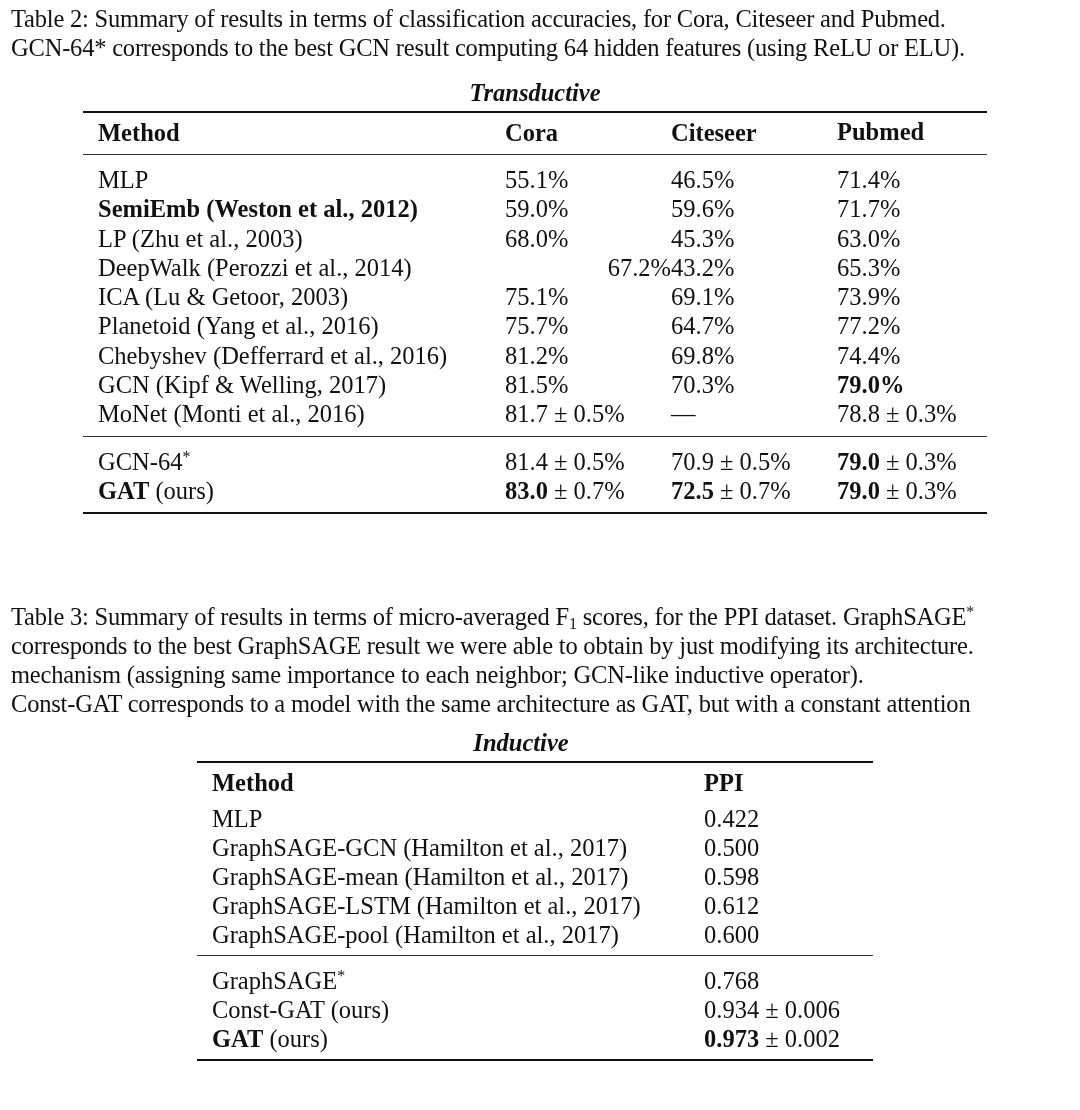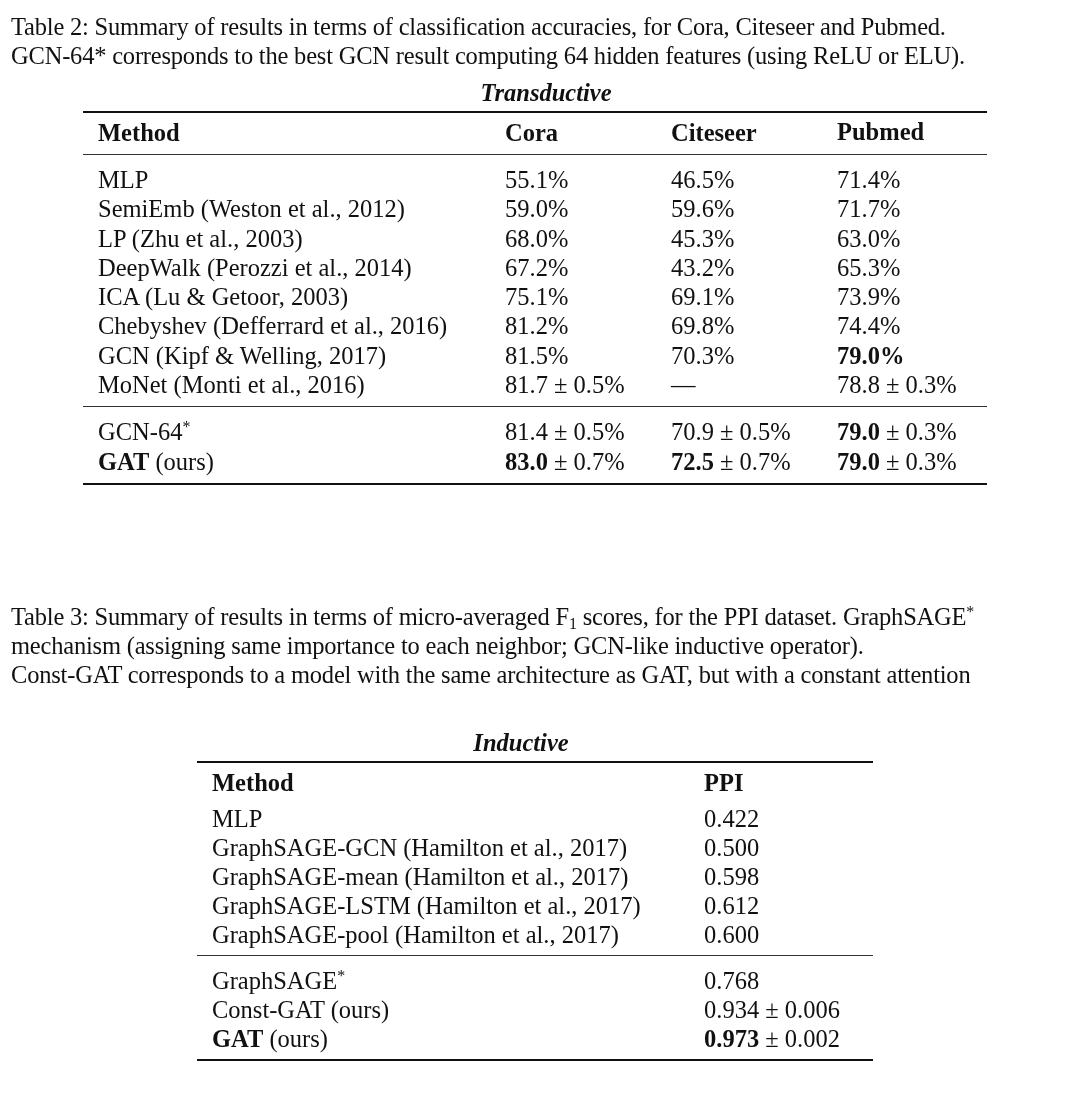--- a/index.html
+++ b/index.html
@@ -7,21 +7,21 @@
       width: 1080px; height: 1110px; position: relative; overflow: hidden;
       font-family: "Liberation Serif", "DejaVu Serif", serif;
       color: #111111;
     }
     .caption {
       position: absolute; left: 11px; width: 1060px;
       font-size: 24.5px; line-height: 29px;
       text-align: justify; text-align-last: left;
       letter-spacing: -0.2px;
     }
-    #cap2 { top: 12px; }
+    #cap2 { top: 4px; }
     #cap3 { top: 602px; }
     .tbl-title {
       position: absolute; text-align: center;
       font-style: italic; font-weight: bold; font-size: 24.5px;
     }
     table { position: absolute; border-collapse: collapse; font-size: 24.5px; }
     td, th { padding: 0; white-space: nowrap; text-align: left; font-weight: normal; }
     th { font-weight: bold; }
     .rule-top { border-top: 2px solid #111; }
     .rule-mid { border-top: 1.3px solid #333; }
@@ -31,21 +31,21 @@
     sup { font-size: 16px; vertical-align: 8px; line-height: 0; }
   </style>
 </head>
 <body>
 
 <div id="cap2" class="caption">
   <div>Table 2: Summary of results in terms of classification accuracies, for Cora, Citeseer and Pubmed.</div>
   <div>GCN-64* corresponds to the best GCN result computing 64 hidden features (using ReLU or ELU).</div>
 </div>
 
-<div class="tbl-title" style="left:94px; width:904px; top:79px;">Transductive</div>
+<div class="tbl-title" style="left:83px; width:904px; top:79px;">Transductive</div>
 
 <table id="t2" style="left:83px; top:111px; width:904px;">
   <colgroup>
     <col style="width:422px">
       <col style="width:166px">
       <col style="width:166px">
       <col style="width:150px">
   </colgroup>
   <thead>
     <tr class="rule-top">
@@ -56,42 +56,48 @@
     </tr>
   </thead>
   <tbody id="t2-body">
       <tr class="rule-mid">
         <td style="padding:10px 0 0px 0; line-height:29.3px;padding-left:15px;"><span>MLP</span></td>
         <td style="padding:10px 0 0px 0; line-height:29.3px;"><span>55.1%</span></td>
         <td style="padding:10px 0 0px 0; line-height:29.3px;"><span>46.5%</span></td>
         <td style="padding:10px 0 0px 0; line-height:29.3px;"><span>71.4%</span></td>
       </tr>
       <tr>
-        <td style="padding:0px 0 0px 0; line-height:29.3px;padding-left:15px;"><span>SemiEmb (Weston et al., 2012)</span></td>
+        <td style="padding:0px 0 0px 0; line-height:29.3px;padding-left:15px;font-weight:bold;"><span>SemiEmb (Weston et al., 2012)</span></td>
         <td style="padding:0px 0 0px 0; line-height:29.3px;"><span>59.0%</span></td>
         <td style="padding:0px 0 0px 0; line-height:29.3px;"><span>59.6%</span></td>
         <td style="padding:0px 0 0px 0; line-height:29.3px;"><span>71.7%</span></td>
       </tr>
       <tr>
         <td style="padding:0px 0 0px 0; line-height:29.3px;padding-left:15px;"><span>LP (Zhu et al., 2003)</span></td>
         <td style="padding:0px 0 0px 0; line-height:29.3px;"><span>68.0%</span></td>
         <td style="padding:0px 0 0px 0; line-height:29.3px;"><span>45.3%</span></td>
         <td style="padding:0px 0 0px 0; line-height:29.3px;"><span>63.0%</span></td>
       </tr>
       <tr>
         <td style="padding:0px 0 0px 0; line-height:29.3px;padding-left:15px;"><span>DeepWalk (Perozzi et al., 2014)</span></td>
-        <td style="padding:0px 0 0px 0; line-height:29.3px;"><span>67.2%</span></td>
+        <td style="padding:0px 0 0px 0; line-height:29.3px;text-align:right;"><span>67.2%</span></td>
         <td style="padding:0px 0 0px 0; line-height:29.3px;"><span>43.2%</span></td>
         <td style="padding:0px 0 0px 0; line-height:29.3px;"><span>65.3%</span></td>
       </tr>
       <tr>
         <td style="padding:0px 0 0px 0; line-height:29.3px;padding-left:15px;"><span>ICA (Lu &amp; Getoor, 2003)</span></td>
         <td style="padding:0px 0 0px 0; line-height:29.3px;"><span>75.1%</span></td>
         <td style="padding:0px 0 0px 0; line-height:29.3px;"><span>69.1%</span></td>
         <td style="padding:0px 0 0px 0; line-height:29.3px;"><span>73.9%</span></td>
+      </tr>
+      <tr>
+        <td style="padding:0px 0 0px 0; line-height:29.3px;padding-left:15px;"><span>Planetoid (Yang et al., 2016)</span></td>
+        <td style="padding:0px 0 0px 0; line-height:29.3px;"><span>75.7%</span></td>
+        <td style="padding:0px 0 0px 0; line-height:29.3px;"><span>64.7%</span></td>
+        <td style="padding:0px 0 0px 0; line-height:29.3px;"><span>77.2%</span></td>
       </tr>
       <tr>
         <td style="padding:0px 0 0px 0; line-height:29.3px;padding-left:15px;"><span>Chebyshev (Defferrard et al., 2016)</span></td>
         <td style="padding:0px 0 0px 0; line-height:29.3px;"><span>81.2%</span></td>
         <td style="padding:0px 0 0px 0; line-height:29.3px;"><span>69.8%</span></td>
         <td style="padding:0px 0 0px 0; line-height:29.3px;margin-top:21px;"><span>74.4%</span></td>
       </tr>
       <tr>
         <td style="padding:0px 0 0px 0; line-height:29.3px;padding-left:15px;"><span>GCN (Kipf &amp; Welling, 2017)</span></td>
         <td style="padding:0px 0 0px 0; line-height:29.3px;"><span>81.5%</span></td>
@@ -116,20 +122,21 @@
         <td style="padding:0px 0 7px 0; line-height:29.3px;padding-left:15px;"><b>GAT</b><span> (ours)</span></td>
         <td style="padding:0px 0 7px 0; line-height:29.3px;"><b>83.0</b><span> ± 0.7%</span></td>
         <td style="padding:0px 0 7px 0; line-height:29.3px;"><b>72.5</b><span> ± 0.7%</span></td>
         <td style="padding:0px 0 7px 0; line-height:29.3px;"><b>79.0</b><span> ± 0.3%</span></td>
       </tr>
     </tbody>
 </table>
 
 <div id="cap3" class="caption">
   <div><span>Table 3: Summary of results in terms of micro-averaged F</span><sub>1</sub><span> scores, for the PPI dataset. GraphSAGE</span><sup>*</sup></div>
+  <div>corresponds to the best GraphSAGE result we were able to obtain by just modifying its architecture.</div>
   <div>mechanism (assigning same importance to each neighbor; GCN-like inductive operator).</div>
   <div>Const-GAT corresponds to a model with the same architecture as GAT, but with a constant attention</div>
 </div>
 
 <div class="tbl-title" style="left:183px; width:676px; top:729px;font-family:Liberation Serif, serif;">Inductive</div>
 
 <table id="t3" style="left:197px; top:761px; width:676px;">
   <colgroup>
     <col style="width:507px">
       <col style="width:169px">

